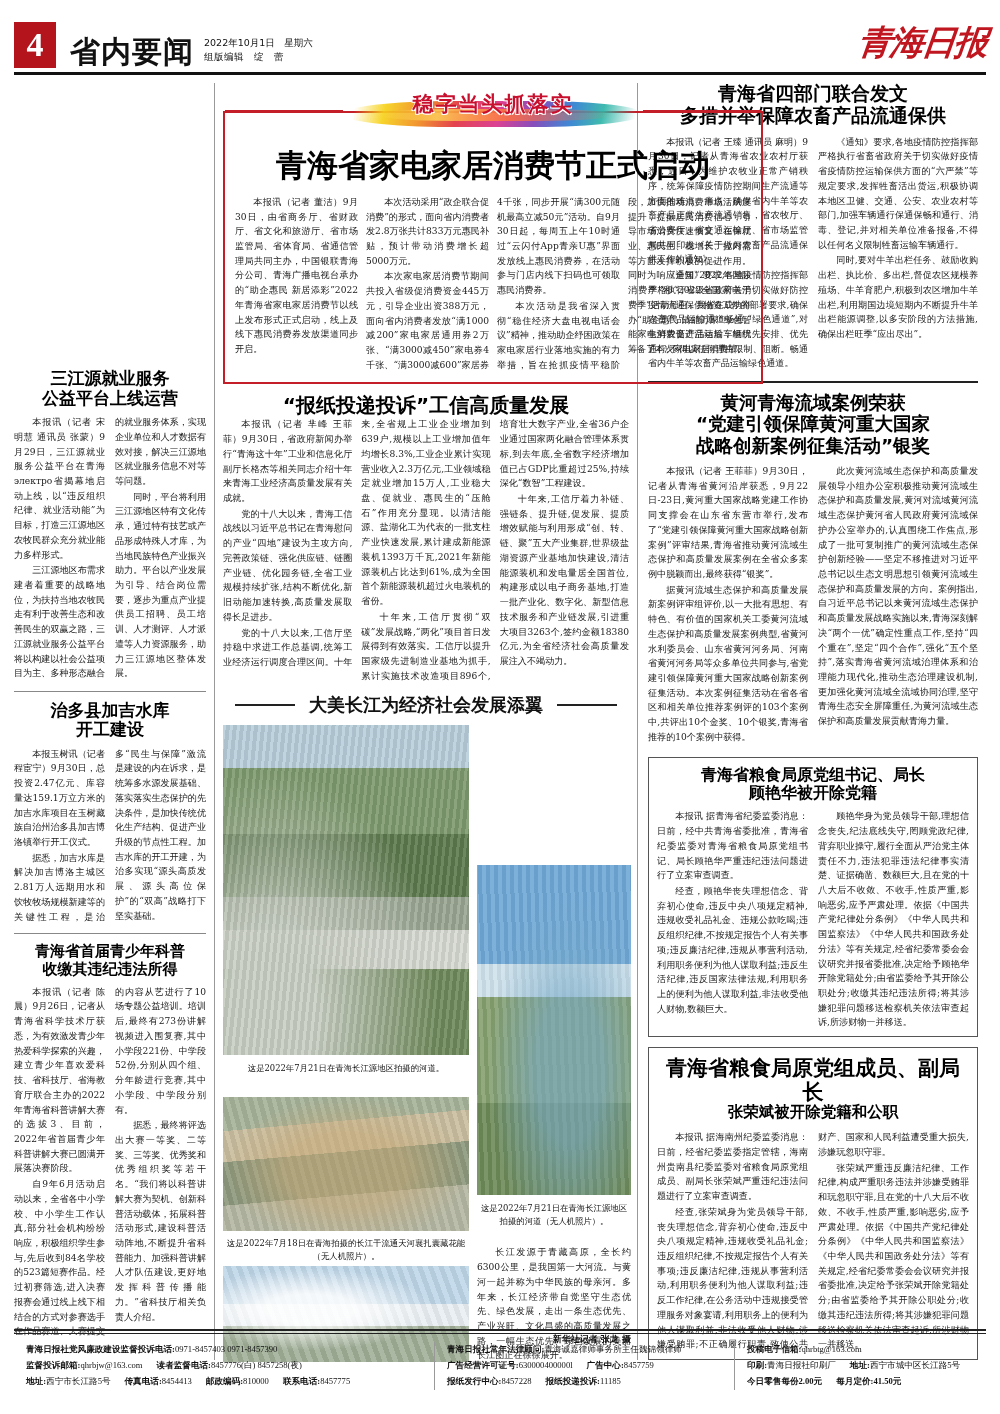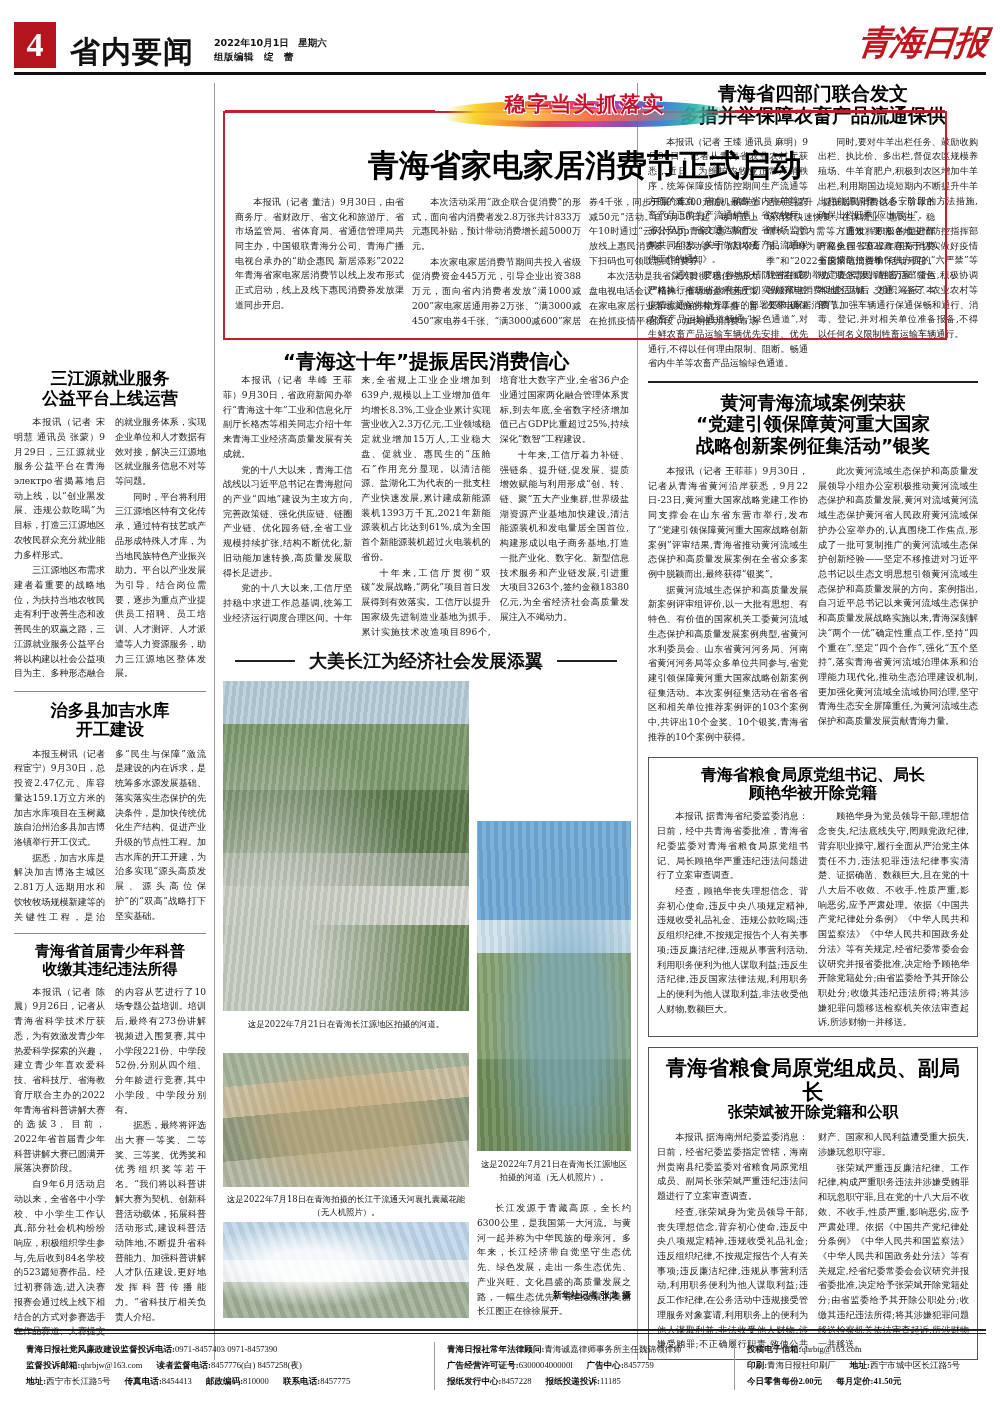--- a/index.html
+++ b/index.html
@@ -17,22 +17,22 @@
   .pagenum {
     width: 42px; height: 46px; background: #b4141c; color: #fff;
     font-size: 34px; font-weight: bold; text-align: center; line-height: 46px;
     font-family: "Liberation Serif", serif;
   }
   .section-title {
     font-size: 30px; font-weight: bold; letter-spacing: 1px; margin-left: 14px;
     font-family: "DejaVu Sans", sans-serif; line-height: 1;
     padding-bottom: 1px;
   }
-  .dateblock { margin-left: 20px; font-size: 9.5px; line-height: 1.55; padding-bottom: 3px;
-    font-family: "DejaVu Sans", sans-serif; font-weight: bold; }
+  .dateblock { margin-left: 10px; font-size: 9.5px; line-height: 1.55; padding-bottom: 3px;
+    font-family: "DejaVu Sans", sans-serif; font-weight: normal; }
   .dateblock .d2 { letter-spacing: .5px; }
   .brand { margin-left: auto; color: #c0161f; font-size: 34px; font-weight: bold;
     font-style: italic; letter-spacing: -2px; padding-bottom: 2px;
     font-family: "DejaVu Serif", serif; transform: skewX(-6deg); }
   .rule-thick { border-top: 3px solid #111; }
 
   
   .cols { display: flex; margin-top: 8px; gap: 0; }
   .col-left { width: 200px; flex: none; padding-right: 8px; }
   .col-mid  { width: 424px; flex: none; padding: 0 8px; border-left: 1px solid #999; border-right: 1px solid #999;}
@@ -164,21 +164,21 @@
   <div class="cols">
 
     <div class="col-left">
 
       <div style="height:286px"></div>
 
       <div>
         <div class="hl hl-md">三江源就业服务</div>
         <div class="hl hl-md">公益平台上线运营</div>
         <div class="body-txt twocol" style="margin-top:7px">
-          <p>本报讯（记者 宋明慧 通讯员 张蒙）9月29日，三江源就业服务公益平台在青海электро省揭幕地启动上线，以“创业黑发展、违规公款吃喝”为目标，打造三江源地区农牧民群众充分就业能力多样形式。</p>
+          <p>本报讯（记者 宋明慧 通讯员 张蒙）9月29日，三江源就业服务公益平台在青海электро省揭幕地启动上线，以“违反组织纪律、就业活动能”为目标，打造三江源地区农牧民群众充分就业能力多样形式。</p>
           <p>三江源地区布需求建者着重要的战略地位，为扶持当地农牧民走有利于改善生态和改善民生的双赢之路，三江源就业服务公益平台将以构建以社会公益项目为主、多种形态融合的就业服务体系，实现企业单位和人才数据有效对接，解决三江源地区就业服务信息不对等等问题。</p>
           <p>同时，平台将利用三江源地区特有文化传承，通过特有技艺或产品形成特殊人才库，为当地民族特色产业振兴助力。平台以产业发展为引导、结合岗位需要，逐步为重点产业提供员工招聘、员工培训、人才测评、人才派遣等人力资源服务，助力三江源地区整体发展。</p>
         </div>
       </div>
 
       <div class="hr-thin"></div>
 
       <div>
         <div class="hl hl-md">治多县加吉水库</div>
         <div class="hl hl-md">开工建设</div>
@@ -196,21 +196,21 @@
         <div class="body-txt twocol" style="margin-top:7px">
           <p>本报讯（记者 陈晨）9月26日，记者从青海省科学技术厅获悉，为有效激发青少年热爱科学探索的兴趣，建立青少年喜欢爱科技、省科技厅、省海教育厅联合主办的2022年青海省科普讲解大赛的选拔3、目前，2022年省首届青少年科普讲解大赛已圆满开展落决赛阶段。</p>
           <p>自9年6月活动启动以来，全省各中小学校、中小学生工作认真,部分社会机构纷纷响应，积极组织学生参与,先后收到84名学校的523篇短赛作品。经过初赛筛选,进入决赛报赛会通过线上线下相结合的方式对参赛选手在作品赛道、大赛提交的内容从艺进行了10场专题公益培训。培训后,最终有273份讲解视频进入围复赛,其中小学段221份、中学段52份,分别从四个组、分年龄进行竞赛,其中小学段、中学段分别有。</p>
           <p>据悉，最终将评选出大赛一等奖、二等奖、三等奖、优秀奖和优秀组织奖等若干名。“我们将以科普讲解大赛为契机、创新科普活动载体，拓展科普活动形式,建设科普活动阵地,不断提升省科普能力、加强科普讲解人才队伍建设,更好地发挥科普传播能力。”省科技厅相关负责人介绍。</p>
         </div>
       </div>
     </div>
 
     <div class="col-mid">
 
-      <div class="feature" style="width:724px; margin-left:0;">
+      <div class="feature" style="width:540px; margin-left:0;">
         <div class="ribbon-wrap">
           <div class="ribbon-line"></div>
           <div class="ribbon-center">
             <div class="ribbon-art"></div>
             <div class="ribbon-text">稳字当头抓落实</div>
           </div>
           <div class="ribbon-line"></div>
         </div>
 
         <div class="hl feature-title">青海省家电家居消费节正式启动</div>
@@ -219,21 +219,21 @@
           <p class="lead-p">本报讯（记者 董洁）9月30日，由省商务厅、省财政厅、省文化和旅游厅、省市场监管局、省体育局、省通信管理局共同主办，中国银联青海分公司、青海广播电视台承办的“助企惠民 新居添彩”2022年青海省家电家居消费节以线上发布形式正式启动，线上及线下惠民消费券发放渠道同步开启。</p>
           <p>本次活动采用“政企联合促消费”的形式，面向省内消费者发2.8万张共计833万元惠民补贴，预计带动消费增长超5000万元。</p>
           <p>本次家电家居消费节期间共投入省级促消费资金445万元，引导企业出资388万元，面向省内消费者发放“满1000减200”家电家居通用券2万张、“满3000减450”家电券4千张、“满3000减600”家居券4千张，同步开展“满300元随机最高立减50元”活动。自9月30日起，每周五上午10时通过“云闪付App青亲U惠”界面发放线上惠民消费券，在活动参与门店内线下扫码也可领取惠民消费券。</p>
           <p>本次活动是我省深入贯彻“稳住经济大盘电视电话会议”精神，推动助企纾困政策在家电家居行业落地实施的有力举措，旨在抢抓疫情平稳阶段，加快推动消费市场活跃度提升，提振居民消费信心，引导市场消费快速恢复，在保就业、惠民生、稳增长、拉内需等方面发挥积极的促进作用。同时为响应全国“2022年国际消费季”和“2022全国家电消费季”活动号召，我省在成功举办“助企惠民 清能万家”绿色智能家电消费促进活动后，组织筹备了本次家电家居消费节。</p>
         </div>
       </div>
 
       <div style="height:10px"></div>
 
       <div>
-        <div class="hl hl-lg">“青海这十年”提振居民消费信心</div>
+        <div class="hl hl-lg">“报纸投递投诉”工信高质量发展</div>
         <div class="body-txt threecol" style="margin-top:0">
           <p>本报讯（记者 芈峰 王菲菲）9月30日，省政府新闻办举行“青海这十年”工业和信息化厅副厅长格杰等相关同志介绍十年来青海工业经济高质量发展有关成就。</p>
           <p>党的十八大以来，青海工信战线以习近平总书记在青海慰问的产业“四地”建设为主攻方向,完善政策链、强化供应链、链圈产业链、优化园务链,全省工业规模持续扩张,结构不断优化,新旧动能加速转换,高质量发展取得长足进步。</p>
           <p>党的十八大以来,工信厅坚持稳中求进工作总基调,统筹工业经济运行调度合理区间。十年来,全省规上工业企业增加到639户,规模以上工业增加值年均增长8.3%,工业企业累计实现营业收入2.3万亿元,工业领域稳定就业增加15万人,工业稳大盘、促就业、惠民生的“压舱石”作用充分显现。以清洁能源、盐湖化工为代表的一批支柱产业快速发展,累计建成新能源装机1393万千瓦,2021年新能源装机占比达到61%,成为全国首个新能源装机超过火电装机的省份。</p>
           <p>十年来,工信厅贯彻“双碳”发展战略,“两化”项目首日发展得到有效落实。工信厅以提升国家级先进制造业基地为抓手,累计实施技术改造项目896个,培育壮大数字产业,全省36户企业通过国家两化融合管理体系贯标,到去年底,全省数字经济增加值已占GDP比重超过25%,持续深化“数智”工程建设。</p>
           <p>十年来,工信厅着力补链、强链条、提升链,促发展、提质增效赋能与利用形成“创、转、链、聚”五大产业集群,世界级盐湖资源产业基地加快建设,清洁能源装机和发电量居全国首位,构建形成以电子商务基地,打造一批产业化、数字化、新型信息技术服务和产业链发展,引进重大项目3263个,签约金额18380亿元,为全省经济社会高质量发展注入不竭动力。</p>
         </div>
       </div>
 
       <div class="kicker-rule">
@@ -262,22 +262,22 @@
     </div>
 
     <div class="col-right">
 
       <div>
         <div class="hl hl-md" style="font-size:19px">青海省四部门联合发文</div>
         <div class="hl hl-md" style="font-size:19px">多措并举保障农畜产品流通保供</div>
         <div class="body-txt twocol" style="margin-top:8px">
           <p>本报讯（记者 王臻 通讯员 麻明）9月30日，记者从青海省农业农村厅获悉，近日，为维护农牧业正常产销秩序，统筹保障疫情防控期间生产流通等方面的难点、痛点，确保省内牛羊等农畜产品正常生产流通销售，省农牧厅、省公安厅、省交通运输厅、省市场监管局共同印发《关于做好农畜产品流通保供工作的通知》。</p>
           <p>《通知》要求,各地疫情防控指挥部严格执行省级省政府关于切实做好防控疫情流通保供物资工作的部署要求,确保农畜产品运输通道畅通,“绿色通道”,对生鲜农畜产品运输车辆优先安排、优先通行,不得以任何理由限制、阻断。畅通省内牛羊等农畜产品运输绿色通道。</p>
+          <p>《通知》要求,各地疫情防控指挥部严格执行省畜省政府关于切实做好疫情省疫情防控运输保供方面的“六严禁”等规定要求,发挥牲畜活出货运,积极协调本地区卫健、交通、公安、农业农村等部门,加强车辆通行保通保畅和通行、消毒、登记,并对相关单位准备报备,不得以任何名义限制牲畜运输车辆通行。</p>
           <p>同时,要对牛羊出栏任务、鼓励收购出栏、执比价、多出栏,督促农区规模养殖场、牛羊育肥户,积极到农区增加牛羊出栏,利用期国边境短期内不断提升牛羊出栏能源调整,以多安阶段的方法措施,确保出栏旺季“应出尽出”。</p>
-          <p>《通知》要求,各地疫情防控指挥部严格执行省畜省政府关于切实做好疫情省疫情防控运输保供方面的“六严禁”等规定要求,发挥牲畜活出货运,积极协调本地区卫健、交通、公安、农业农村等部门,加强车辆通行保通保畅和通行、消毒、登记,并对相关单位准备报备,不得以任何名义限制牲畜运输车辆通行。</p>
         </div>
       </div>
 
       <div class="hr-dark"></div>
 
       <div>
         <div class="hl hl-md" style="font-size:18.5px">黄河青海流域案例荣获</div>
         <div class="hl hl-md" style="font-size:18.5px">“党建引领保障黄河重大国家</div>
         <div class="hl hl-md" style="font-size:18.5px">战略创新案例征集活动”银奖</div>
         <div class="body-txt twocol" style="margin-top:8px">

